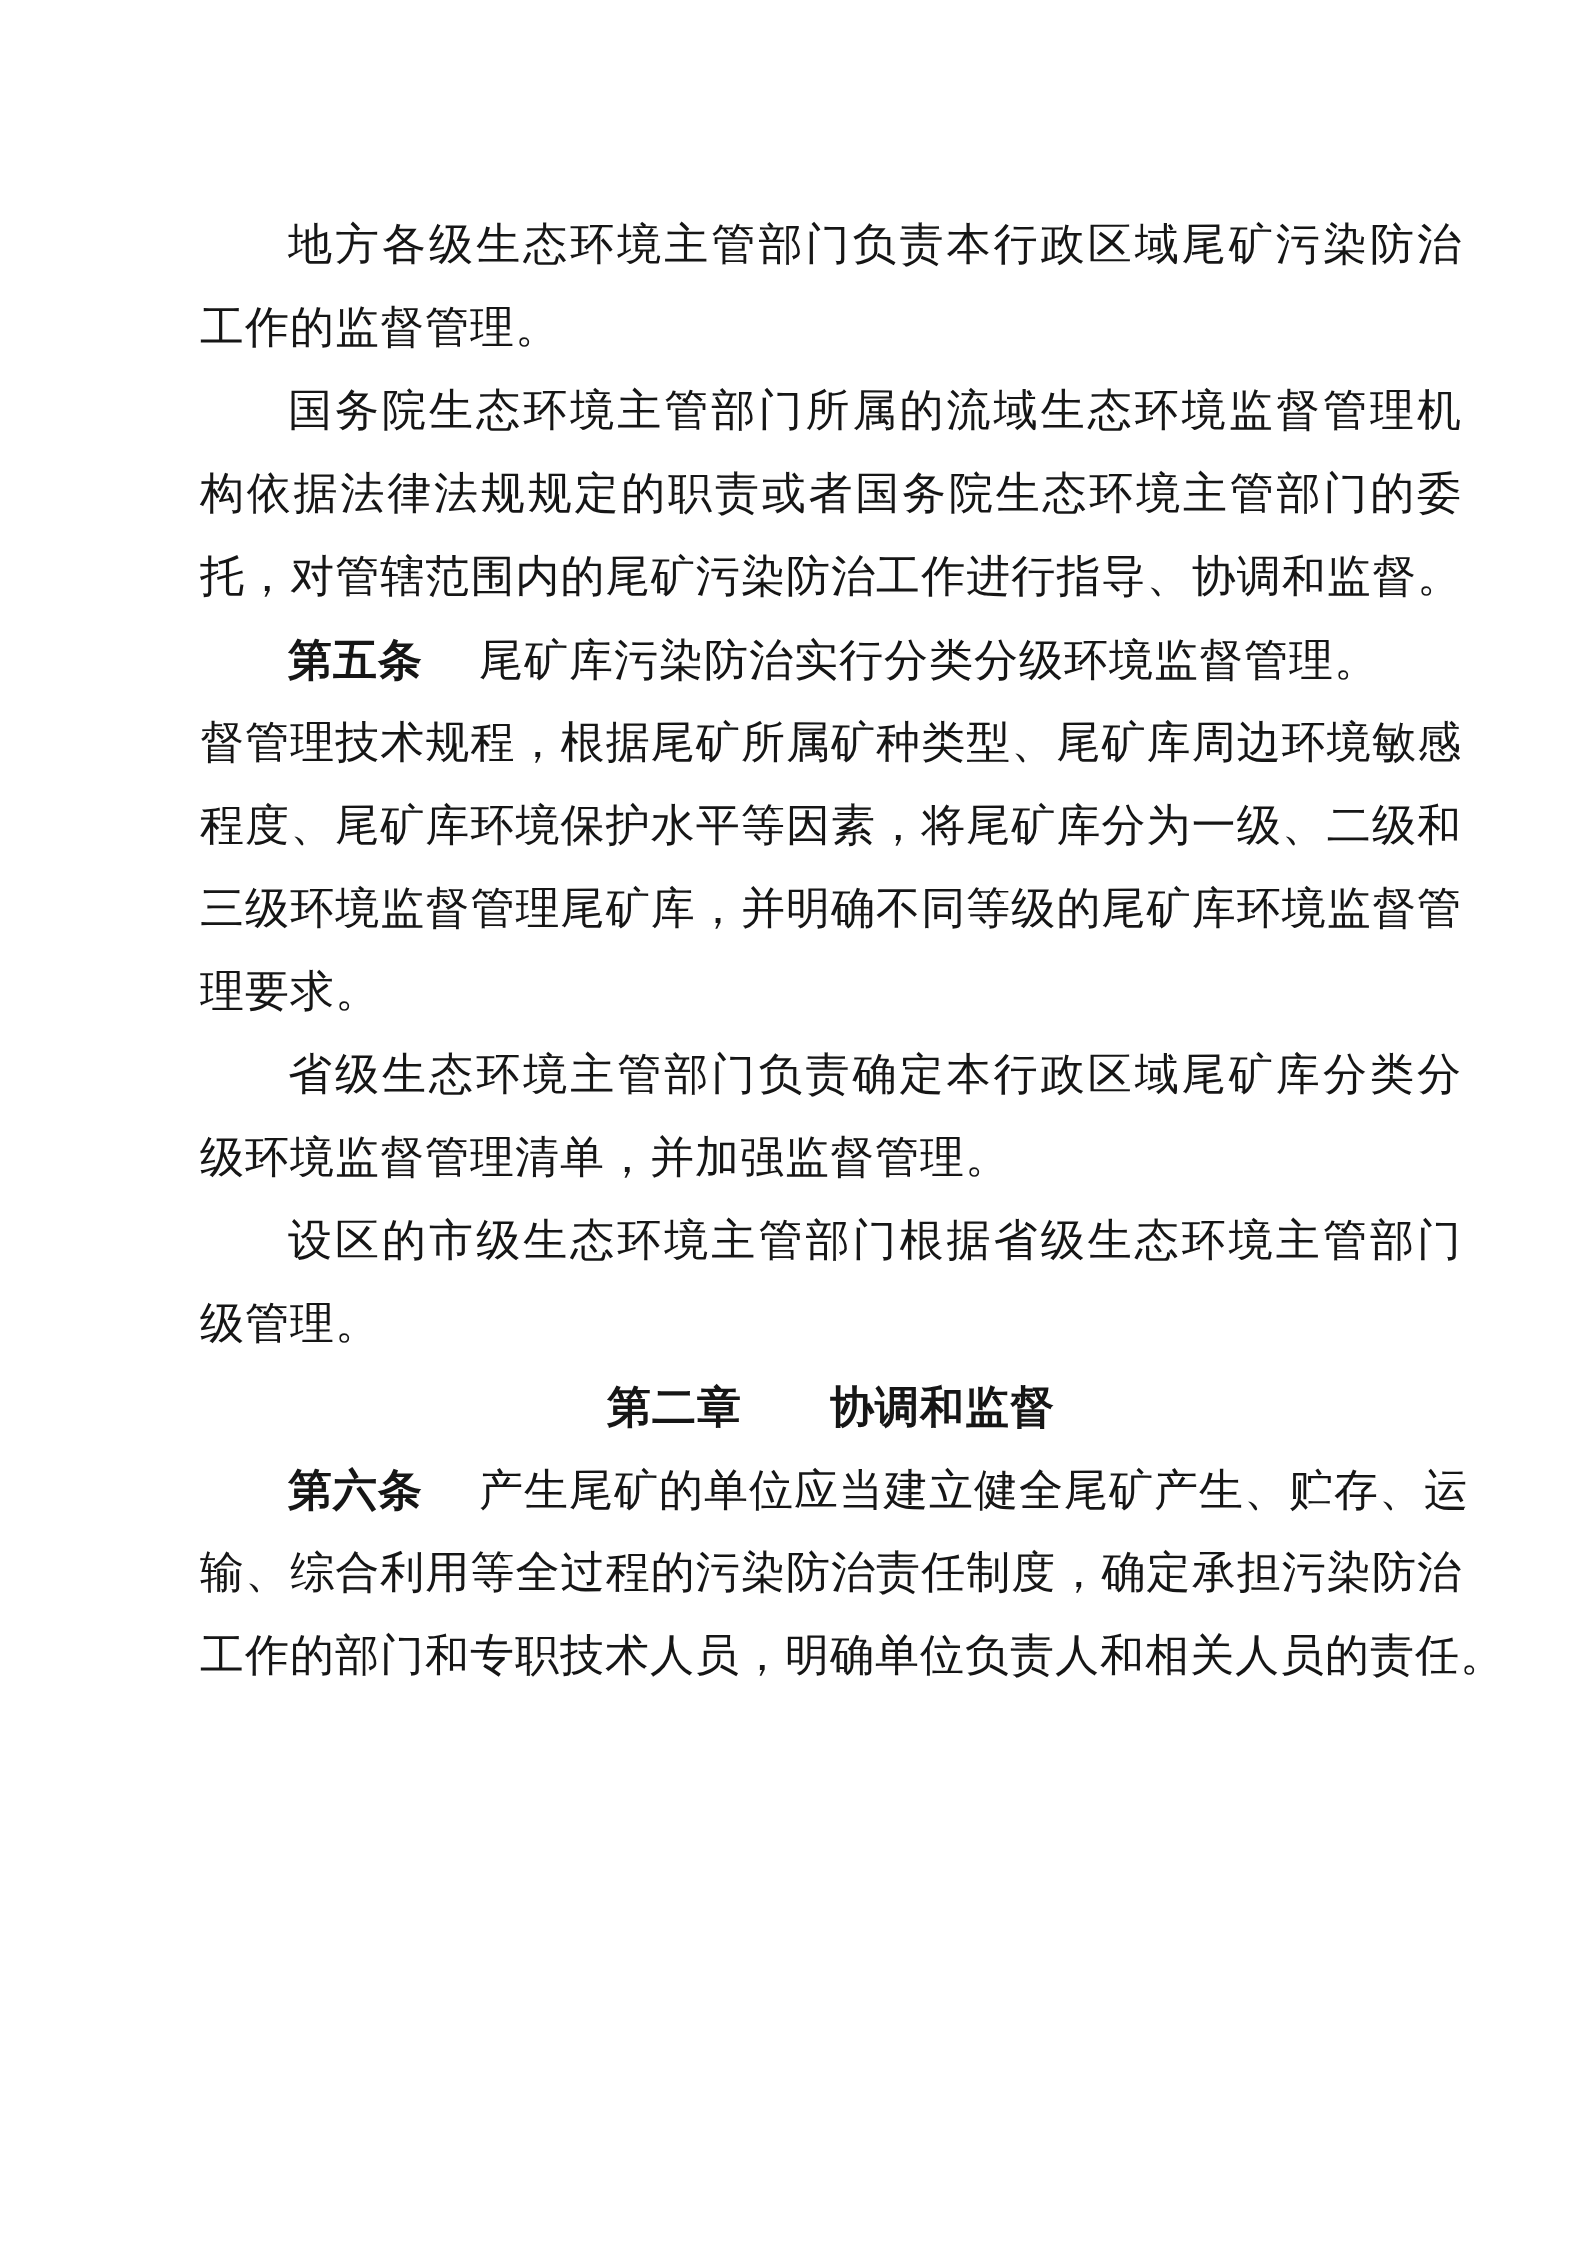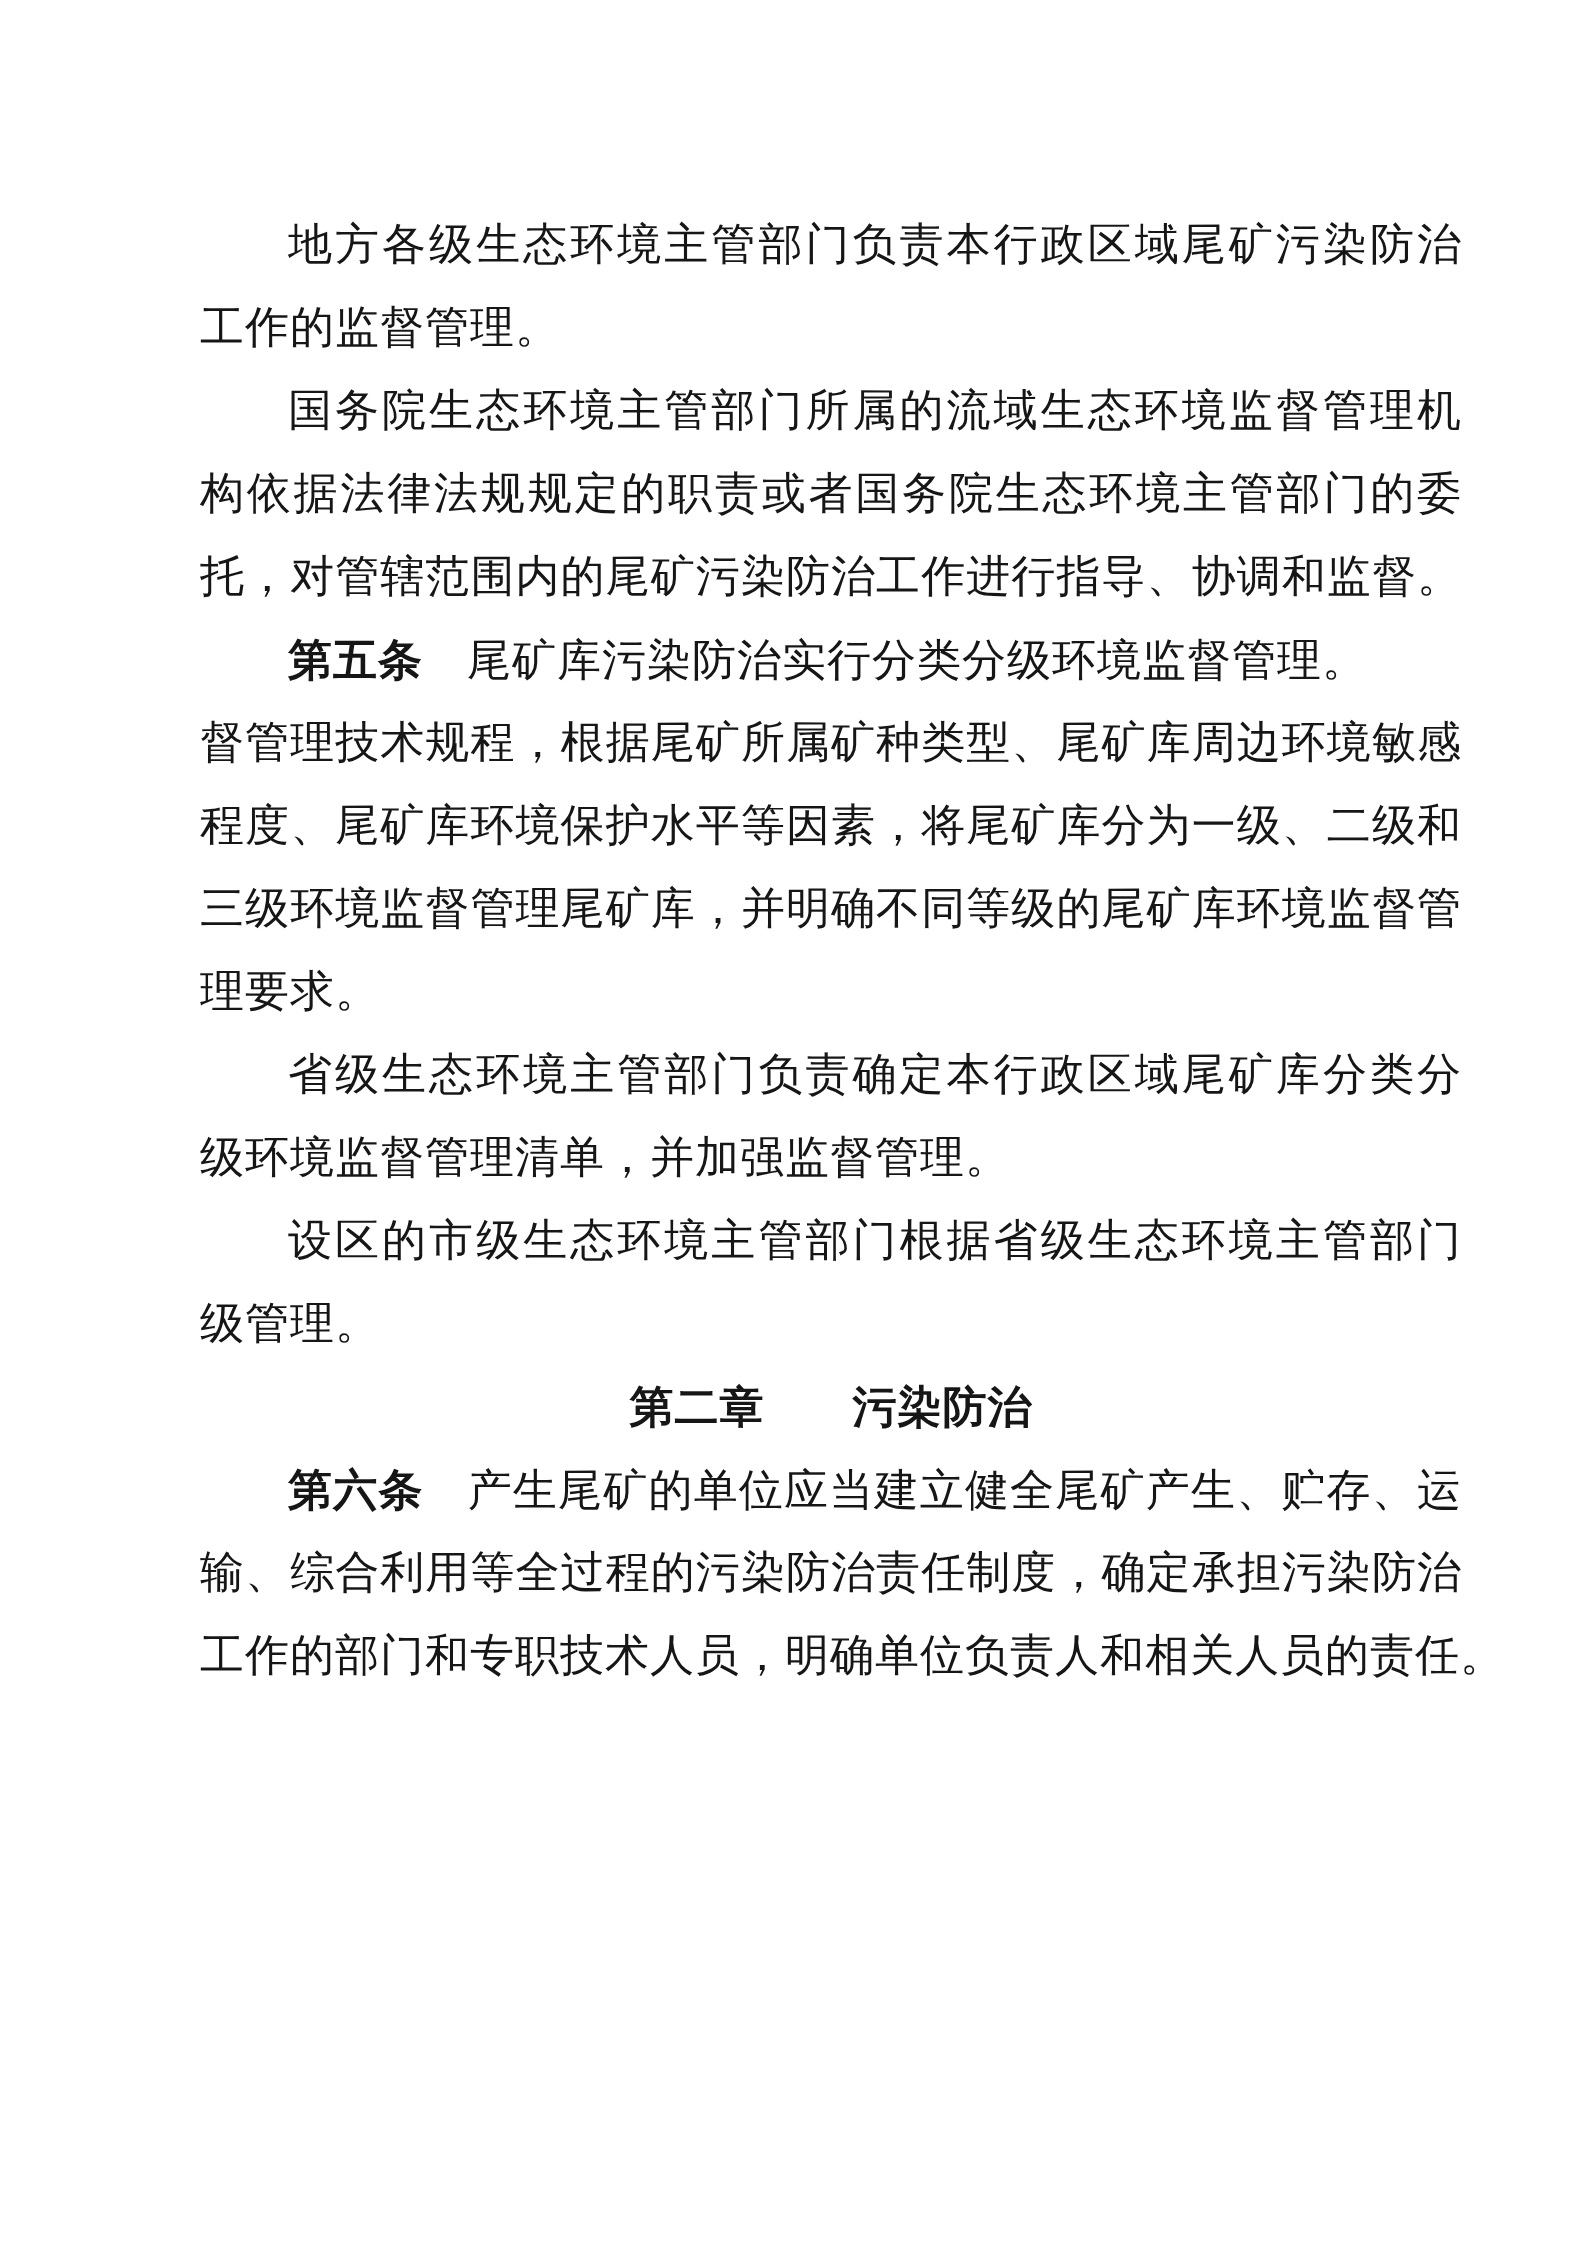--- a/index.html
+++ b/index.html
@@ -33,21 +33,21 @@
   .line.fill {
     text-align: justify;
     text-align-last: justify;
   }
   .line.indent {
     text-indent: 88px;
   }
   .term {
     font-family: "Liberation Sans", "DejaVu Sans", sans-serif;
     font-weight: 700;
-    margin-right: 44px;
+    margin-right: 56px;
   }
   .line.chapter {
     text-align: center;
     text-align-last: center;
     text-indent: 0;
     font-family: "Liberation Sans", "DejaVu Sans", sans-serif;
     font-weight: 700;
   }
   .chapter-title-gap {
     margin-left: 88px;
@@ -84,21 +84,21 @@
     <div class="line fill">三级环境监督管理尾矿库，并明确不同等级的尾矿库环境监督管</div>
     <div class="line">理要求。</div>
 
     <div class="line indent fill">省级生态环境主管部门负责确定本行政区域尾矿库分类分</div>
     <div class="line">级环境监督管理清单，并加强监督管理。</div>
 
     <div class="line indent fill">设区的市级生态环境主管部门根据省级生态环境主管部门</div>
     <div class="line">级管理。</div>
 
     <div class="line chapter">
-      <span>第二章</span><span class="chapter-title-gap">污染防治</span>
+      <span>第二章</span><span class="chapter-title-gap">协调和监督</span>
     </div>
 
     <div class="line indent fill">
       <span class="term">第六条</span><span>产生尾矿的单位应当建立健全尾矿产生、贮存、运</span>
     </div>
 
     <div class="line fill">输、综合利用等全过程的污染防治责任制度，确定承担污染防治</div>
     <div class="line fill">工作的部门和专职技术人员，明确单位负责人和相关人员的责任。</div>
 
   </div>

